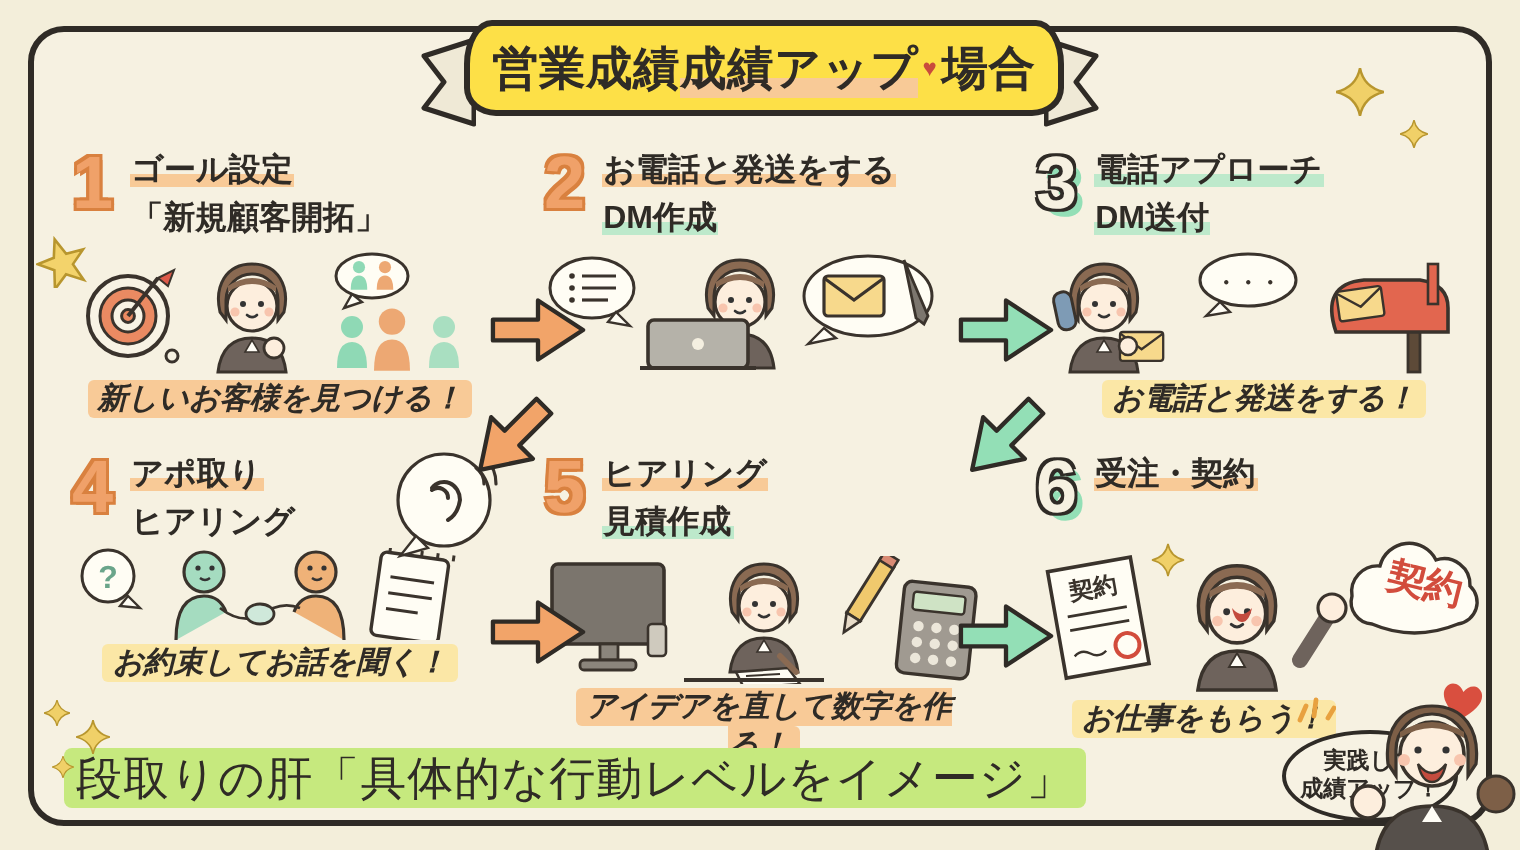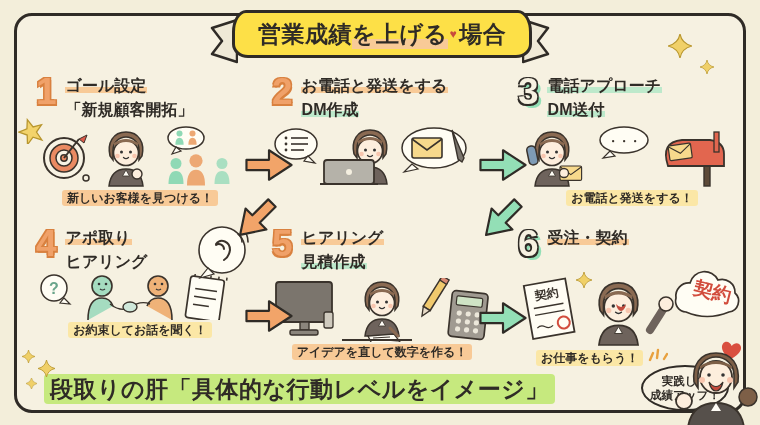--- a/index.html
+++ b/index.html
@@ -27,28 +27,28 @@
   .head{display:flex;align-items:flex-start;gap:8px;}
   .num{font-size:37px;line-height:40px;font-weight:800;color:#f0a169;
        text-shadow:-1.5px -1.5px 0 #d9813f,1.5px -1.5px 0 #d9813f,-1.5px 1.5px 0 #d9813f,1.5px 1.5px 0 #d9813f;}
   .num.mint{color:#f6f1e1;
        text-shadow:-1.5px -1.5px 0 var(--ink),1.5px -1.5px 0 var(--ink),-1.5px 1.5px 0 var(--ink),1.5px 1.5px 0 var(--ink),4px 4px 0 var(--green);}
   .titles{font-size:16px;font-weight:bold;line-height:24px;padding-top:2px;}
   .tl span{padding:0 1px;}
   .hl-o{background:linear-gradient(transparent 58%,var(--hl-orange) 58%,var(--hl-orange) 97%,transparent 97%);}
   .hl-g{background:linear-gradient(transparent 58%,var(--hl-green) 58%,var(--hl-green) 97%,transparent 97%);margin-top:10px;}
   .illus{margin-top:4px;}
-  .cap{margin-top:2px;text-align:center;font-size:12px;font-weight:bold;}
+  .cap{margin-top:2px;text-align:center;font-size:15px;font-weight:bold;font-style:italic;}
   .cap span{background:var(--hl-yellow);padding:1px 5px;border-radius:3px;}
   .cap.orange span{background:var(--hl-orange);}
   
   .arrow{position:absolute;width:52px;height:38px;}
   .arrow.diag{transform:rotate(135deg);}
   
-  .takeaway{position:absolute;left:44px;top:374px;font-size:23px;font-weight:bold;letter-spacing:.5px;}
+  .takeaway{position:absolute;left:32px;top:374px;font-size:23px;font-weight:normal;letter-spacing:.5px;}
   .takeaway span{background:var(--takeaway);padding:2px 6px;border-radius:4px;}
   .bubble{position:absolute;left:641px;top:365px;width:88px;height:46px;background:#f7f2e3;
       border:2.5px solid var(--ink);border-radius:50%;display:flex;flex-direction:column;
       align-items:center;justify-content:center;font-size:11.5px;font-weight:bold;line-height:14px;z-index:3;}
   .mascot{position:absolute;left:672px;top:349px;z-index:4;}
   .deco{position:absolute;}
   svg{display:block;}
 </style>
 </head>
 <body>
@@ -89,21 +89,21 @@
 
   <div class="ribbon">
     <svg class="tail l" viewBox="0 0 28 46">
       <polygon points="27,2 2,10 12,23 2,36 27,44" fill="#efe9d6" stroke="#2f2b26" stroke-width="2.5" stroke-linejoin="round"></polygon>
     </svg>
     <svg class="tail r" viewBox="0 0 28 46">
       <polygon points="27,2 2,10 12,23 2,36 27,44" fill="#efe9d6" stroke="#2f2b26" stroke-width="2.5" stroke-linejoin="round"></polygon>
     </svg>
     <div class="ribbon-box">
       <span>営業成績</span>
-        <span class="u-orange">を上げる</span>
+        <span class="u-orange">成績アップ</span>
         <span class="heart">♥</span>
         <span>場合</span>
     </div>
   </div>
 
   <div class="step" style="left:36px;top:72px;width:208px;">
     <div class="head">
       <span class="num">1</span>
       <div class="titles">
         <div class="tl"><span class="hl-o">ゴール設定</span></div>

